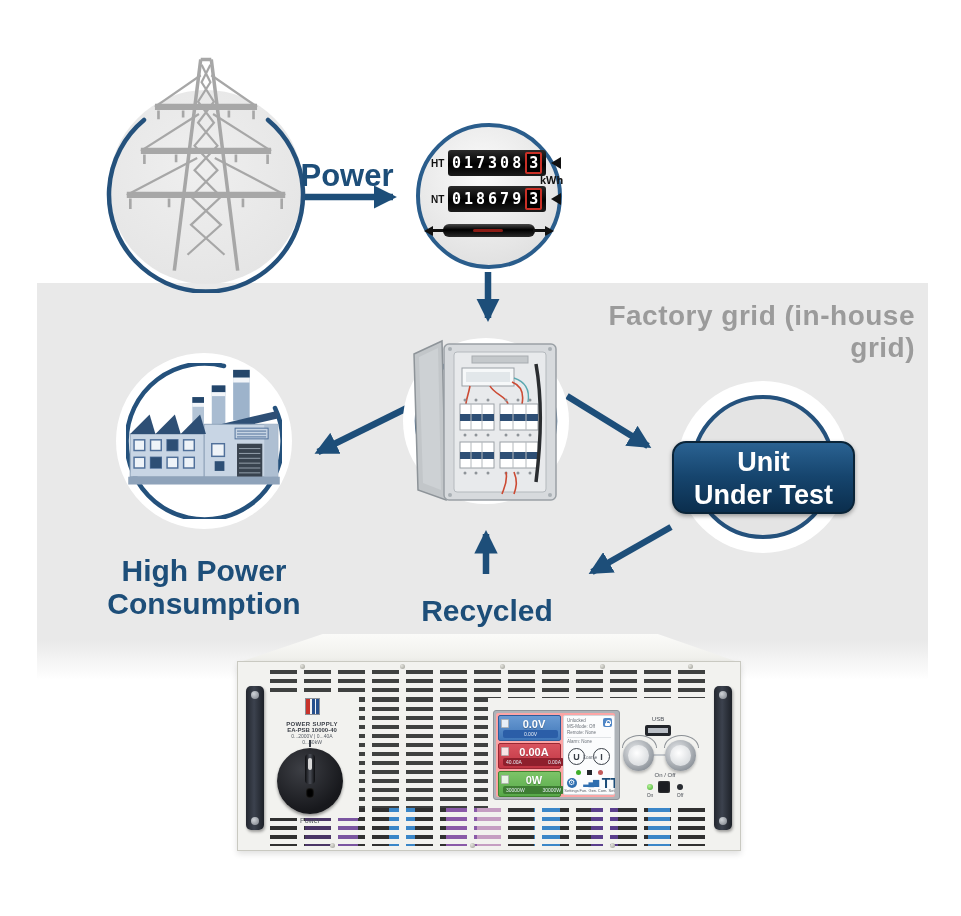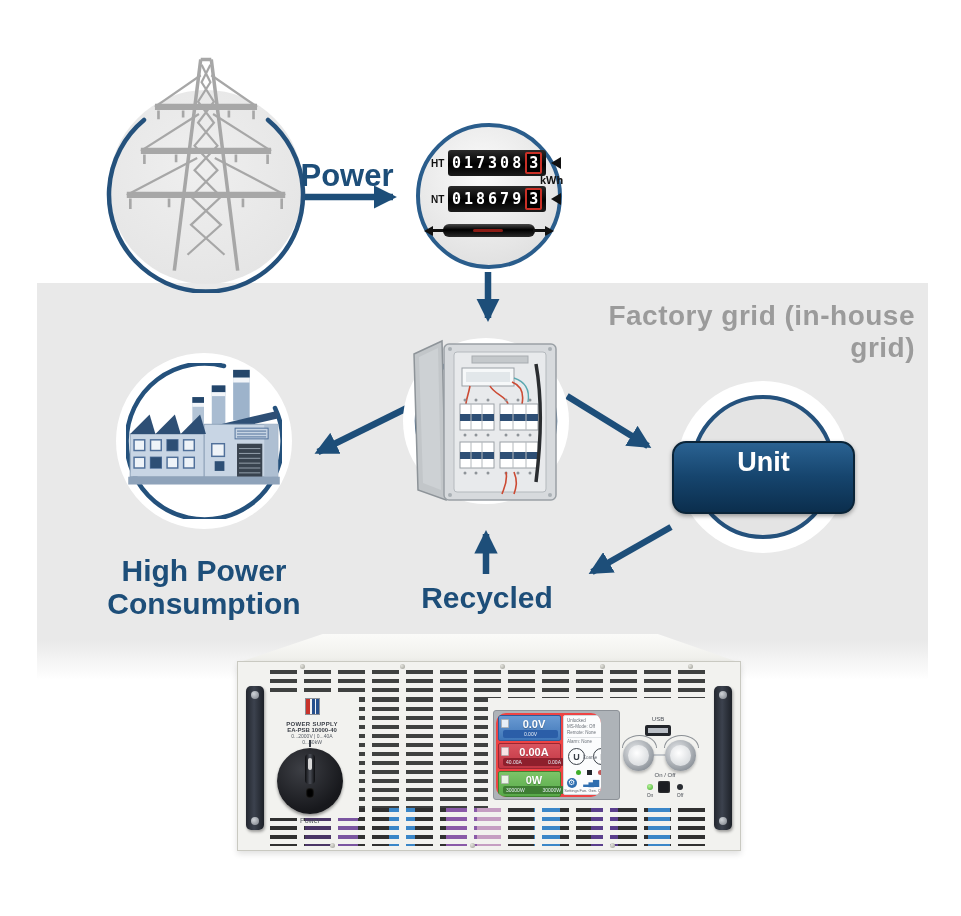--- a/index.html
+++ b/index.html
@@ -12,21 +12,21 @@
   .band-fade{left:37px;top:640px;width:891px;height:40px;
              background:linear-gradient(180deg,#e9e9e9,#ffffff);}
 
   .grid-label{left:560px;top:300px;width:355px;text-align:right;
               font-size:28px;font-weight:bold;color:#9b9b9b;letter-spacing:.5px;}
 
   
   .navy-label{color:#1d4e79;font-weight:bold;text-align:center;}
   .power-label{left:287px;top:158px;width:120px;font-size:31px;}
   .consumption-label{left:64px;top:554px;width:280px;font-size:30px;line-height:33px;}
-  .recycled-label{left:397px;top:581px;width:180px;font-size:30px;}
+  .recycled-label{left:397px;top:594px;width:180px;font-size:30px;}
 
   
   .circle{border-radius:50%;}
   .halo{background:#ffffff;}
   .pylon-fill{left:109px;top:90px;width:194px;height:194px;
               background:radial-gradient(circle at 45% 40%,#efefef,#e2e2e2);}
   .meter-fill{left:416px;top:123px;width:146px;height:146px;
               background:radial-gradient(circle at 45% 35%,#fbfbfb,#d9d9d9);}
   .dist-halo{left:403px;top:338px;width:166px;height:166px;}
   .factory-halo{left:116px;top:353px;width:176px;height:176px;}
@@ -99,21 +99,21 @@
   .switch-grip{position:absolute;left:28px;top:6px;width:10px;height:30px;border-radius:4px;
                background:linear-gradient(90deg,#0c0d10,#4a4d55 50%,#0c0d10);}
   .switch-grip .slot{position:absolute;left:3px;top:4px;width:4px;height:12px;background:#d8d8d8;border-radius:2px;}
   .switch-hole{position:absolute;left:29px;top:40px;width:8px;height:10px;border-radius:3px;
                background:#000;box-shadow:inset 0 0 2px #555;}
   .power-switch-label{left:277px;top:817px;width:66px;text-align:center;font-size:7px;color:#4a4f57;}
 
   
   .screen-bezel{left:493px;top:710px;width:127px;height:90px;background:#aeb3b8;
                 border:1px solid #8d9298;border-radius:3px;box-sizing:border-box;}
-  .screen{left:496px;top:713px;width:105px;height:84px;background:#ef4444;border-radius:10px;overflow:hidden;}
+  .screen{left:496px;top:713px;width:119px;height:84px;background:#fca5a5;border-radius:2px;overflow:hidden;}
   .srow{position:absolute;left:2px;width:63px;height:26px;border-radius:2px;box-sizing:border-box;
         color:#fff;}
   .srow .big{position:absolute;left:12px;top:2px;width:46px;text-align:center;
              font-size:11px;font-weight:bold;text-shadow:0 1px 1px rgba(0,0,0,.3);}
   .srow .ico{position:absolute;left:2px;top:3px;width:8px;height:9px;border-radius:1px;
              background:rgba(255,255,255,.85);border:1px solid rgba(0,0,0,.25);box-sizing:border-box;}
   .srow .sub{position:absolute;left:4px;bottom:2px;width:55px;height:8px;border-radius:2px;
              font-size:5px;line-height:8px;text-align:center;color:#e8eef6;}
   .srow-v{top:2px;background:linear-gradient(180deg,#6a9ad2,#3f76b8);border:1px solid #2d5d9a;}
   .srow-v .sub{background:#2b5ea8;}
@@ -342,20 +342,21 @@
   </svg>
   <div class="abs navy-label consumption-label">
     <div>High Power</div>
     <div>Consumption</div>
   </div>
 
   <div class="abs circle halo uut-halo"></div>
   <div class="abs circle uut-fill" style="border:4.5px solid #24517c;box-sizing:border-box;"></div>
   <div class="abs uut-button">
     <div>Unit</div>
+    <div>Under Test</div>
   </div>
 
   <div class="abs navy-label recycled-label">Recycled</div>
 
   <div class="abs psu-top"></div>
   <div class="abs psu-front"></div>
 
   <div class="abs vents" style="left:270px;top:670px;width:440px;height:28px;"></div>
   <div class="abs vents" style="left:270px;top:698px;width:218px;height:110px;"></div>
   <div class="abs panel-plain" style="left:488px;top:698px;width:224px;height:110px;"></div>

